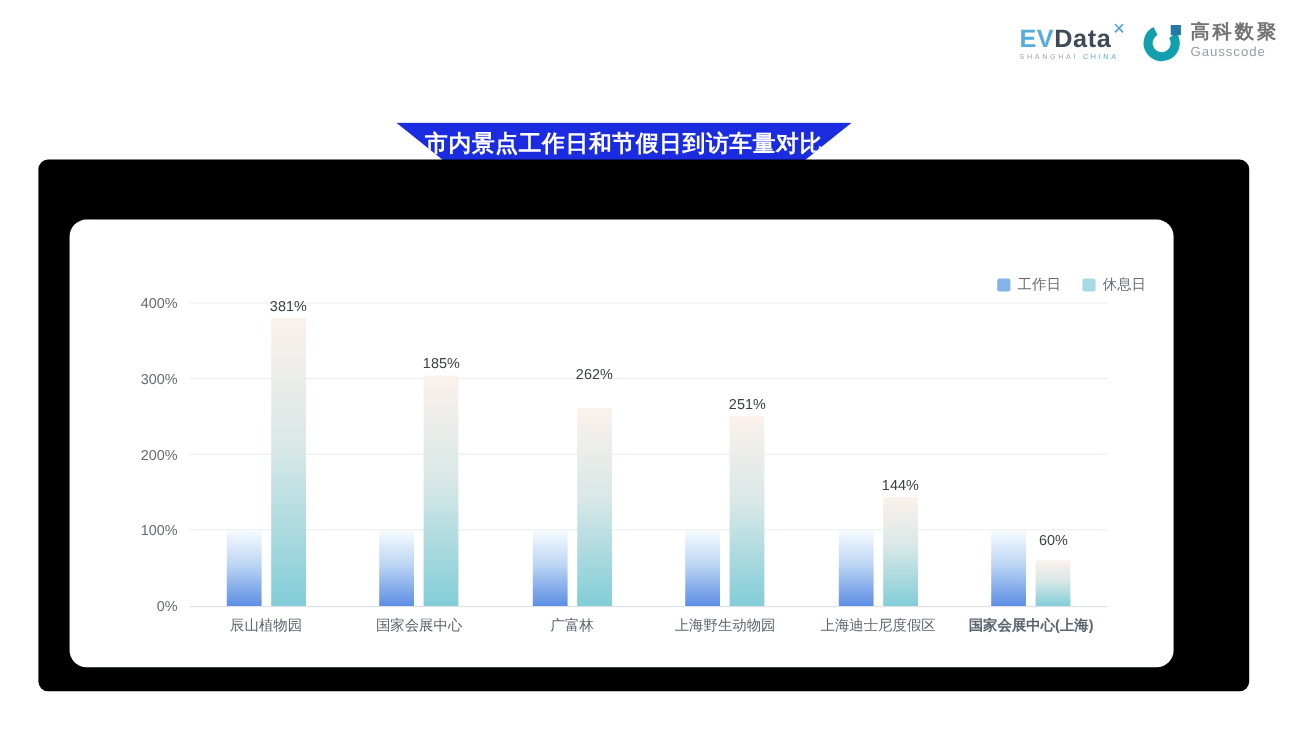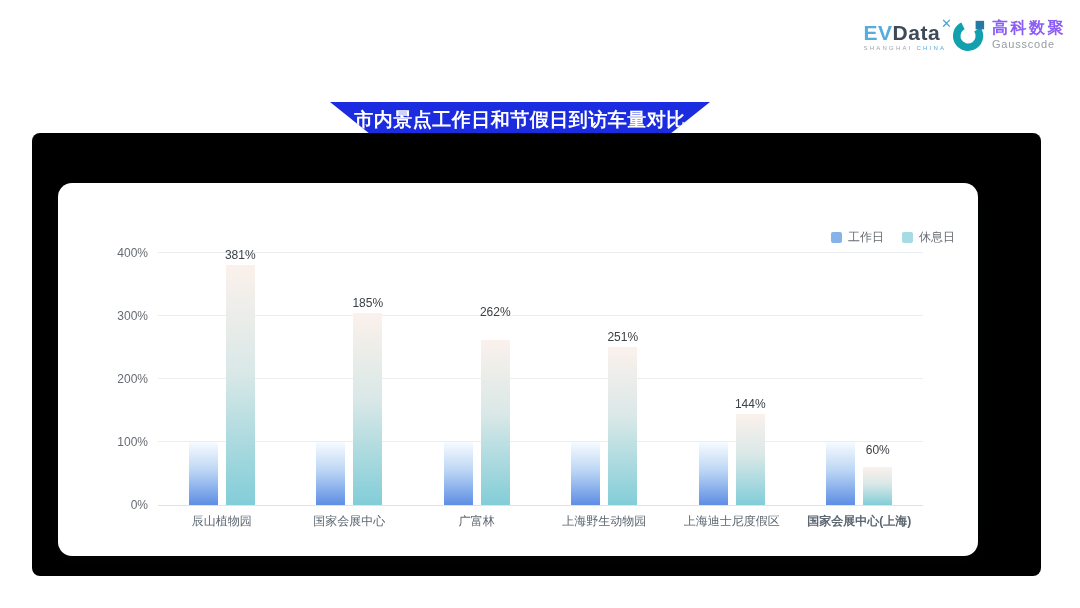--- a/index.html
+++ b/index.html
@@ -1,32 +1,32 @@
 <!DOCTYPE html>
 <html><head>
 <meta charset="utf-8">
 <style>
   html,body{margin:0;padding:0;}
   body{
     width:1080px;height:608px;background:#ffffff;position:relative;overflow:hidden;
     font-family:"Liberation Sans","DejaVu Sans",sans-serif;
   }
   
-  .logos{position:absolute;top:18px;right:14px;display:flex;align-items:flex-start;}
+  .logos{position:absolute;top:18px;right:14px;display:flex;align-items:flex-start;gap:14px;}
   .evdata{display:flex;flex-direction:column;align-items:flex-start;padding-top:4px;}
   .ev-word{display:flex;align-items:flex-start;line-height:1;}
   .ev-word .ev{color:#56acdc;font-weight:700;font-size:21px;letter-spacing:.5px;}
   .ev-word .dt{color:#3e4a57;font-weight:700;font-size:21px;letter-spacing:.5px;}
   .ev-word .sup{color:#4aa3d8;font-weight:700;font-size:13px;margin-left:1px;margin-top:-5px;}
   .ev-sub{margin-top:2px;font-size:6px;letter-spacing:2.2px;color:#a0a8ae;display:flex;gap:4px;}
   .ev-sub .cn{color:#56acdc;}
   .gauss{display:flex;align-items:center;gap:6px;}
   .g-icon{width:34px;height:34px;display:block;}
   .g-text{display:flex;flex-direction:column;line-height:1.15;}
-  .g-cn{font-size:16px;font-weight:700;color:#8b5cf6;letter-spacing:2.5px;text-align:right;}
+  .g-cn{font-size:16px;font-weight:700;color:#737373;letter-spacing:2.5px;text-align:right;}
   .g-en{font-size:11px;color:#959da4;letter-spacing:.8px;}
   
   .banner{
     position:absolute;left:330px;top:102px;width:380px;height:35px;
     display:flex;align-items:center;justify-content:center;
     color:#fff;font-size:19px;font-weight:700;letter-spacing:.5px;
     clip-path:polygon(0 0,100% 0,88.5% 100%,11.5% 100%);
   }
   
   .panel{position:absolute;left:32px;top:133px;width:1009px;height:443px;background:#000000;border-radius:8px;}

